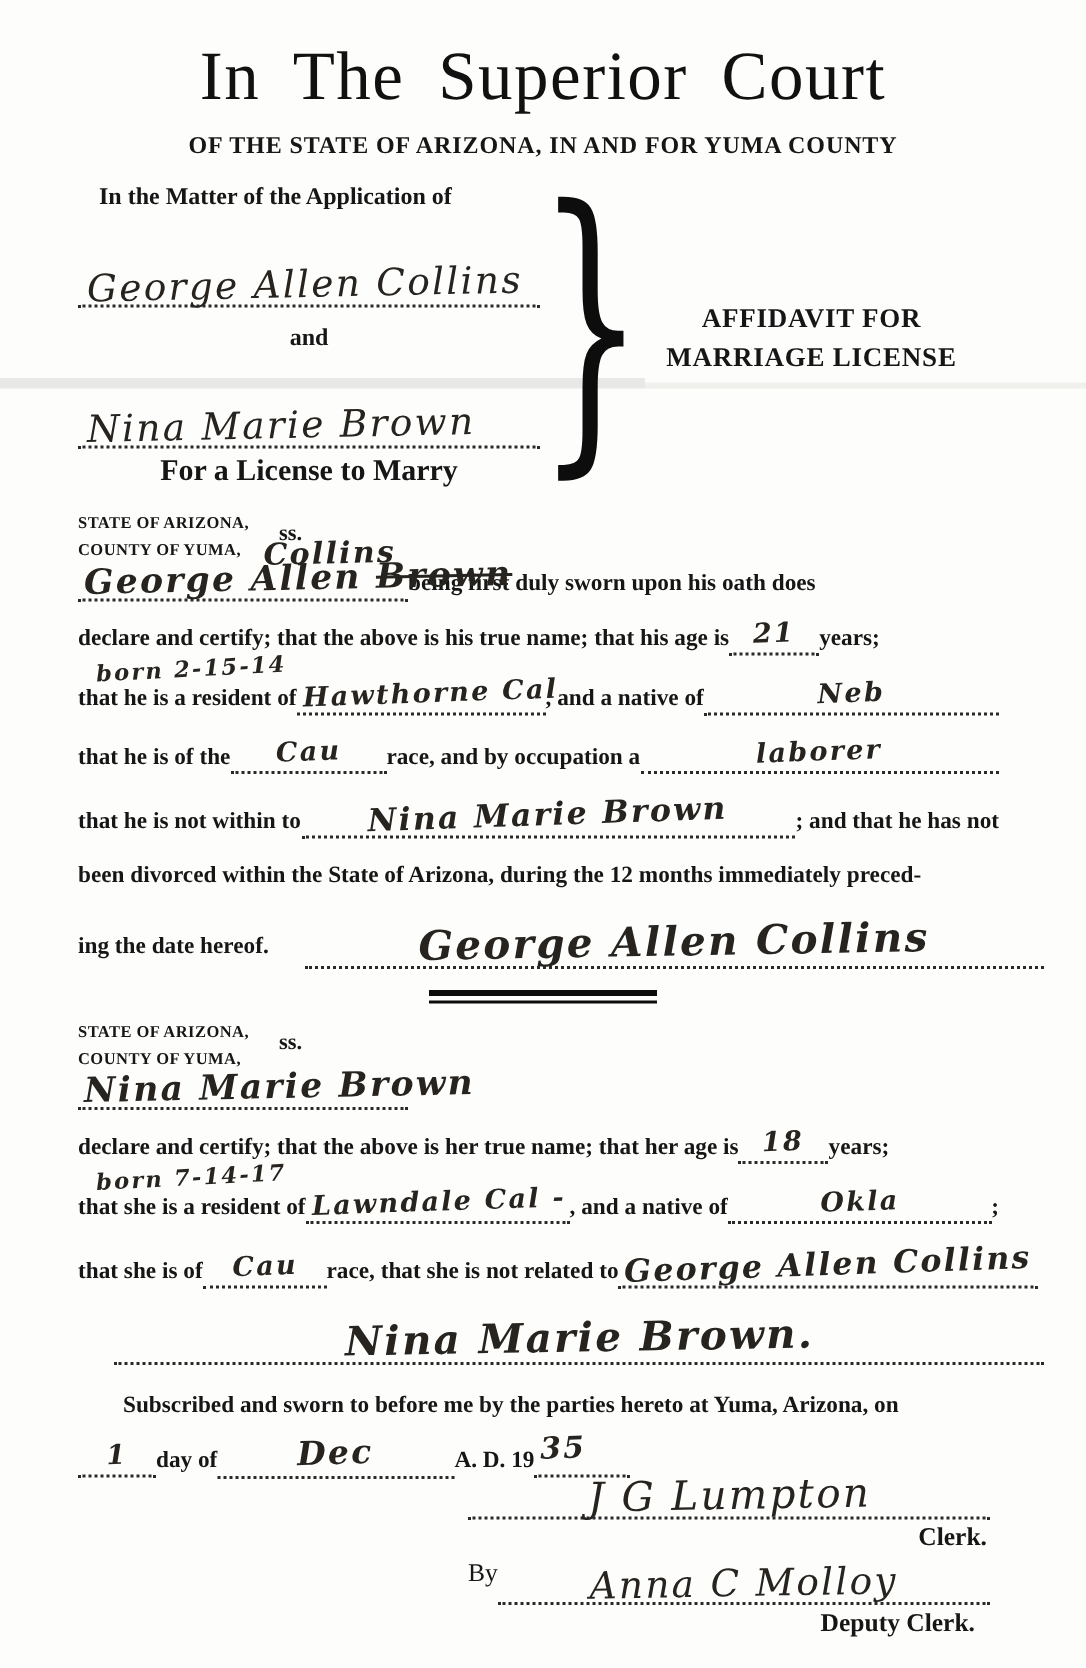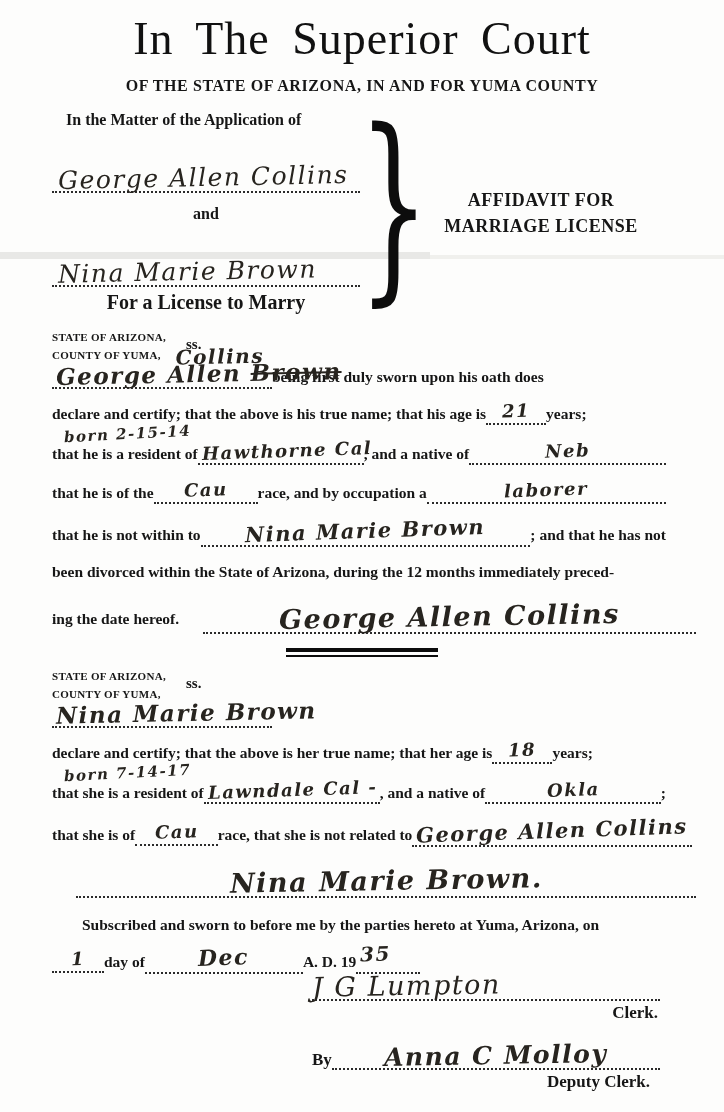--- a/index.html
+++ b/index.html
@@ -9,21 +9,21 @@
     margin: 0 auto;
     background: #fdfdfc;
     overflow: hidden;
     font-family: "Liberation Serif", serif;
     color: #161616;
   }
   .streak { position:absolute; left:0; top:252px; width:430px; height:7px; background:#cfcfcb; opacity:.45; }
   .streak2 { position:absolute; left:430px; top:255px; width:294px; height:4px; background:#dcdcd8; opacity:.4; }
 
   .court-title {
-    margin-top: 12px;
+    margin-top: 24px;
     text-align: center;
     font-size: 46px;
     font-weight: 400;
     word-spacing: 10px;
     letter-spacing: 1px;
     color: #111;
   }
   .court-subtitle {
     margin-top: 12px;
     text-align: center;
@@ -107,23 +107,23 @@
   
   .jurat { margin: 18px 58px 0 52px; }
   .jurat-line1 { font-size: 15.5px; font-weight:700; text-indent: 30px; }
   .date-line { display:flex; align-items: baseline; font-size: 15.5px; font-weight:700; margin-top: 12px; width: 400px; }
   .day-blank { width: 44px; }
   .month-blank { width: 150px; }
   .year-blank { width: 56px; text-align:left; }
   .year-blank .hw-fill { top: -6px; font-size: 20px; }
 
   .clerk-block { width: 348px; margin-left: auto; margin-right: 6px; margin-top: -6px; }
-  .clerk-sig { border-bottom: 2px dotted #2a2a2a; text-align: left; }
+  .clerk-sig { border-bottom: 2px dotted #2a2a2a; text-align: center; }
   .clerk-label { text-align: right; font-size: 17px; font-weight: 700; margin: 2px 2px 0 0; }
-  .by-row { display:flex; align-items: flex-end; font-size: 17px; font-weight:700; margin-top: 16px; }
+  .by-row { display:flex; align-items: flex-start; font-size: 17px; font-weight:400; margin-top: 4px; }
   .deputy-label { text-align: right; font-size: 17px; font-weight: 700; margin: 2px 10px 0 0; }
 </style>
 </head>
 <body>
 
 <div class="page">
   <div class="streak"></div>
   <div class="streak2"></div>
 
   <div class="court-title">In The Superior Court</div>

